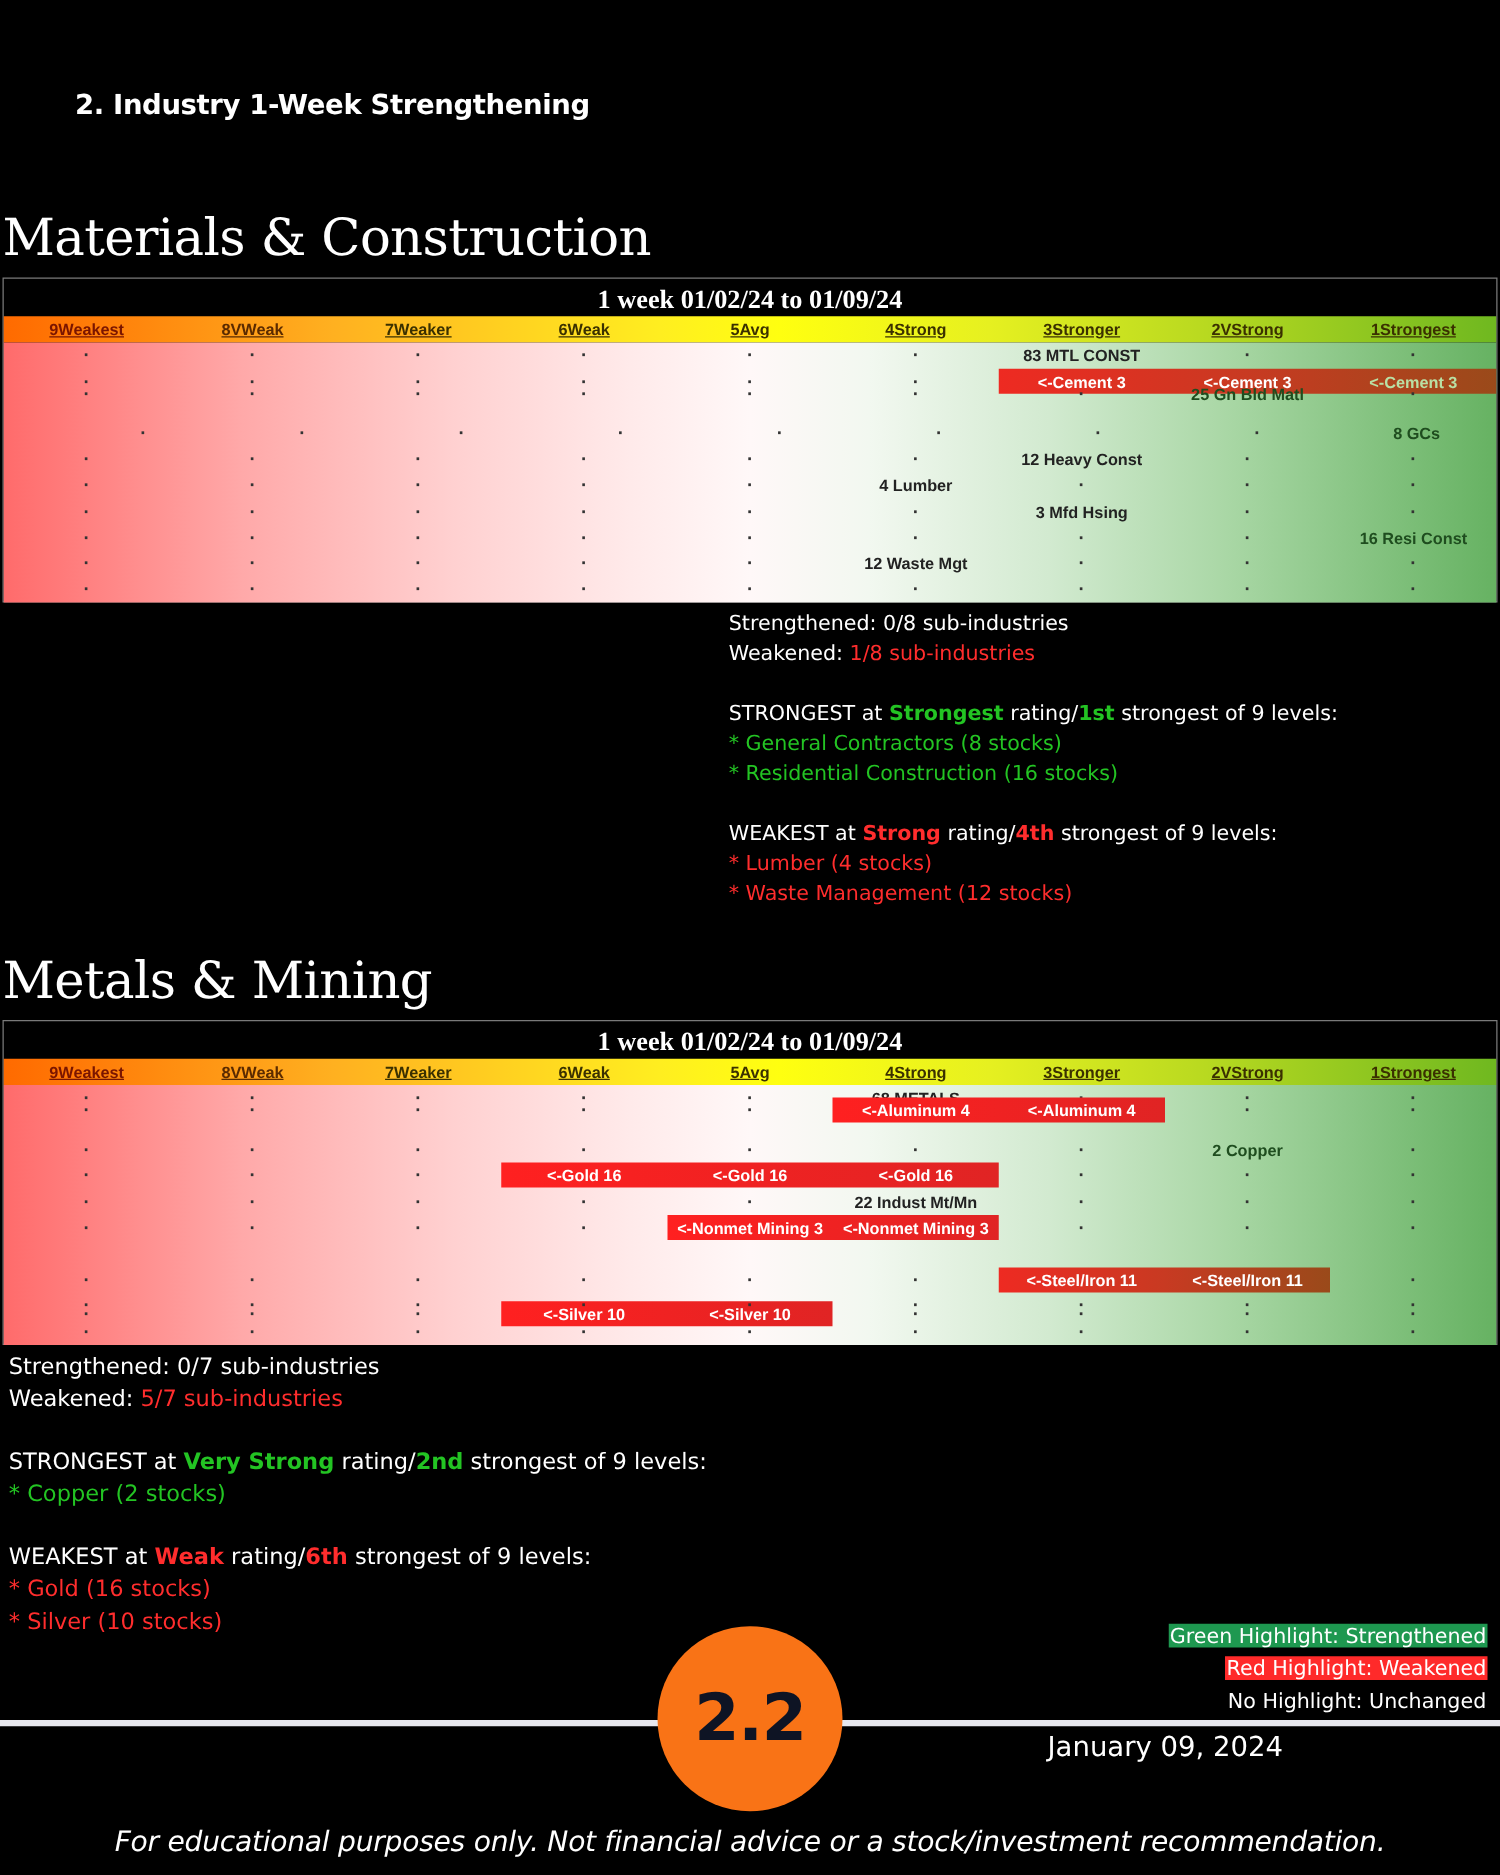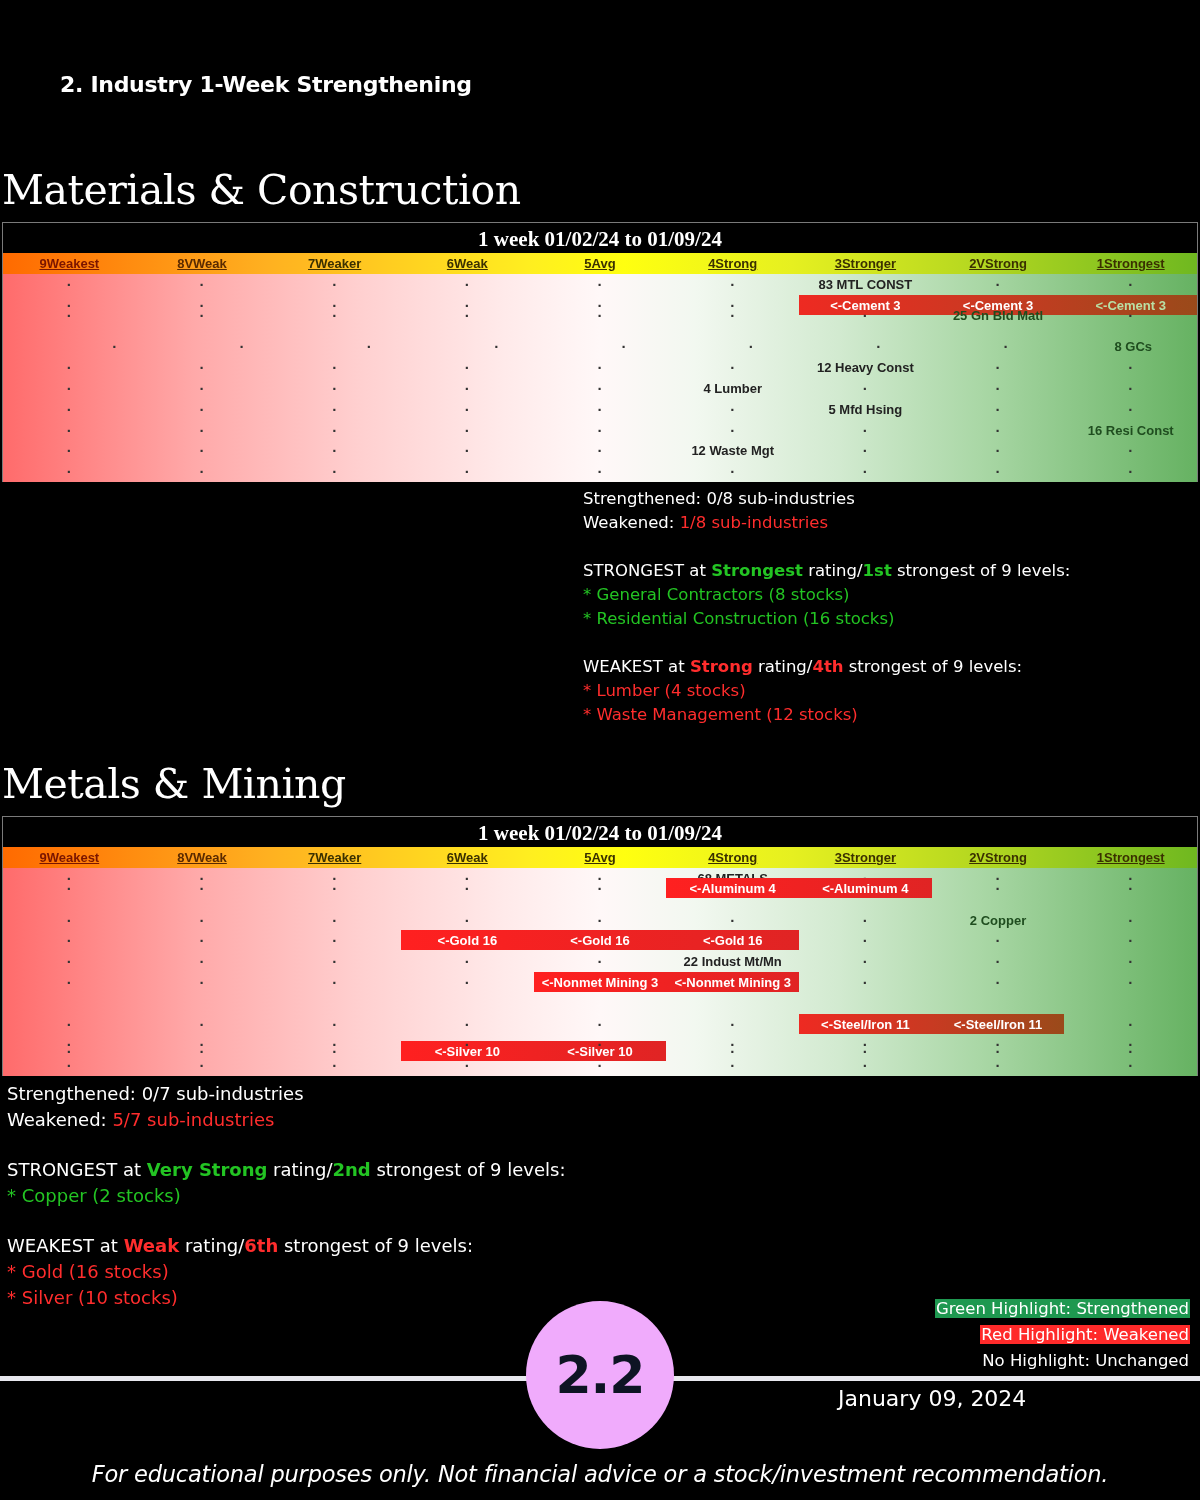--- a/index.html
+++ b/index.html
@@ -32,21 +32,21 @@
   .stats .green { color: #23c423; }
   .stats b.green, .stats b.red { font-weight: bold; }
   .stats .gap { height: 24px; }
 
   .legend { position: absolute; right: 10px; top: 1296px; text-align: right; font-size: 16.5px; line-height: 26px; }
   .legend div span { padding: 0 1px; }
   .legend .lg-green { background: #1e9850; }
   .legend .lg-red { background: #ff2a2a; }
 
   .divider { position: absolute; left: 0; right: 0; top: 1376px; height: 5px; background: #e8e8ee; }
-  .badge { position: absolute; left: 526px; top: 1301px; width: 148px; height: 148px; border-radius: 50%; background: #f0abfc; display: flex; align-items: center; justify-content: center; }
+  .badge { position: absolute; left: 526px; top: 1301px; width: 148px; height: 148px; border-radius: 50%; background: #f97316; display: flex; align-items: center; justify-content: center; }
   .badge span { font-weight: bold; font-size: 52px; color: #0e1424; letter-spacing: -1px; }
   .date { position: absolute; left: 838px; top: 1386px; font-size: 22px; color: #fff; }
   .disclaimer { position: absolute; left: 0; right: 0; top: 1461px; text-align: center; font-style: italic; font-size: 22.5px; color: #fff; letter-spacing: -0.2px; }
 </style>
 </head>
 <body>
 
 <div class="page-title">2. Industry 1-Week Strengthening</div>
 
 <div class="section-title" style="top:166px;">Materials &amp; Construction</div>
@@ -131,21 +131,21 @@
         <div class="cell dot"></div>
         <div class="cell dot"></div>
       </div>
       <div class="row" style="top: 124.8px;">
         <div class="cell dot"></div>
         <div class="cell dot"></div>
         <div class="cell dot"></div>
         <div class="cell dot"></div>
         <div class="cell dot"></div>
         <div class="cell dot"></div>
-        <div class="cell">5 Mfd Hsing</div>
+        <div class="cell">3 Mfd Hsing</div>
         <div class="cell dot"></div>
         <div class="cell dot"></div>
       </div>
       <div class="row" style="top: 145.6px;">
         <div class="cell dot"></div>
         <div class="cell dot"></div>
         <div class="cell dot"></div>
         <div class="cell dot"></div>
         <div class="cell dot"></div>
         <div class="cell dot"></div>

